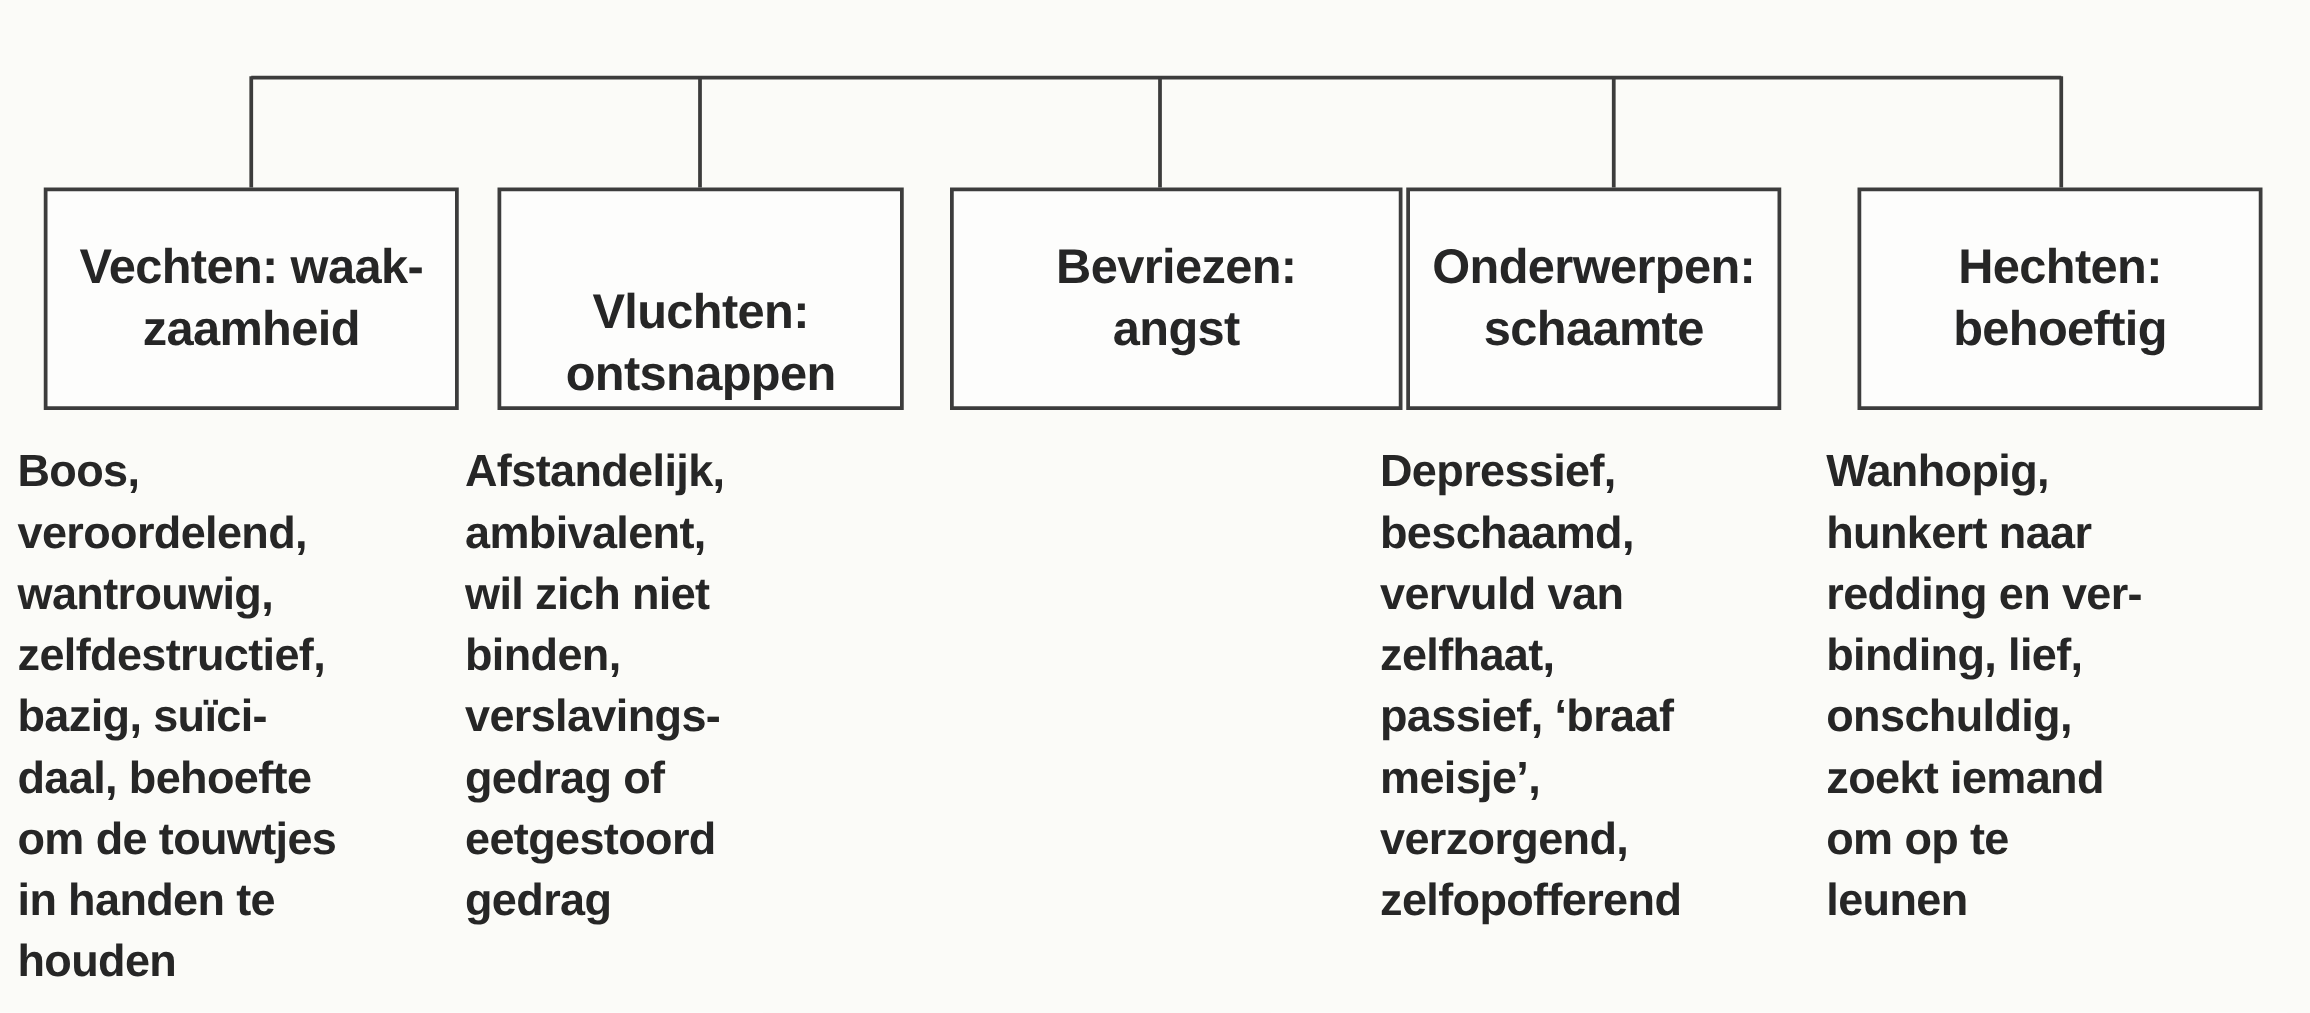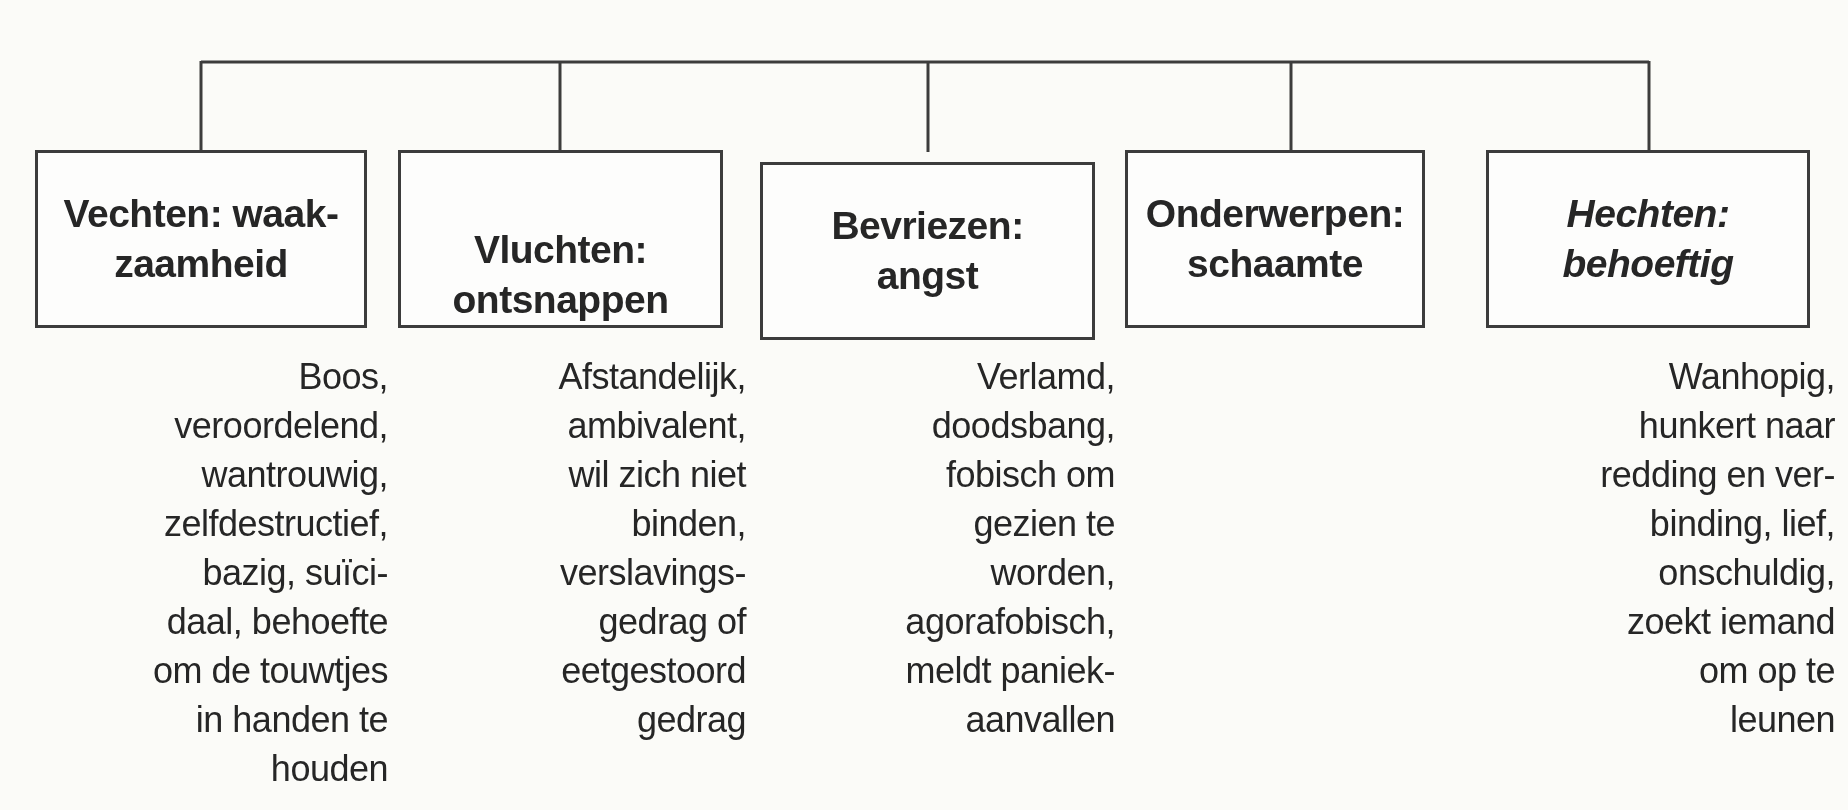--- a/index.html
+++ b/index.html
@@ -38,30 +38,30 @@
     letter-spacing: -0.5px;
     text-align: center;
     white-space: pre-line;
   }
   .node-desc {
     position: absolute;
     top: 352px;
     width: 374px;
     font-size: 36px;
     line-height: 49px;
-    font-weight: 400;
+    font-weight: 700;
     letter-spacing: -0.5px;
-    text-align: right;
+    text-align: left;
     white-space: pre-line;
   }
   .box-1 { left: 35px;   width: 332px; }
   .box-2 { left: 398px;  width: 325px; align-items: flex-end; }
-  .box-3 { left: 760px;  width: 335px; margin-top: 12px; }
+  .box-3 { left: 760px;  width: 362px; }
   .box-4 { left: 1125px; width: 300px; }
-  .box-5 { left: 1486px; width: 324px; font-style: italic; }
+  .box-5 { left: 1486px; width: 324px; }
   .desc-1 { left: 14px; }
   .desc-2 { left: 372px; }
   .desc-3 { left: 741px; }
   .desc-4 { left: 1104px; }
   .desc-5 { left: 1461px; }
 </style>
 </head>
 <body>
 
 <div id="canvas">
@@ -106,28 +106,28 @@
 in handen te
 houden</div>
   <div class="node-desc desc-2">Afstandelijk,
 ambivalent,
 wil zich niet
 binden,
 verslavings-
 gedrag of
 eetgestoord
 gedrag</div>
-  <div class="node-desc desc-3">Verlamd,
-doodsbang,
-fobisch om
-gezien te
-worden,
-agorafobisch,
-meldt paniek-
-aanvallen</div>
+  <div class="node-desc desc-4">Depressief,
+beschaamd,
+vervuld van
+zelfhaat,
+passief, ‘braaf
+meisje’,
+verzorgend,
+zelfopofferend</div>
   <div class="node-desc desc-5">Wanhopig,
 hunkert naar
 redding en ver-
 binding, lief,
 onschuldig,
 zoekt iemand
 om op te
 leunen</div>
 
 </div>

